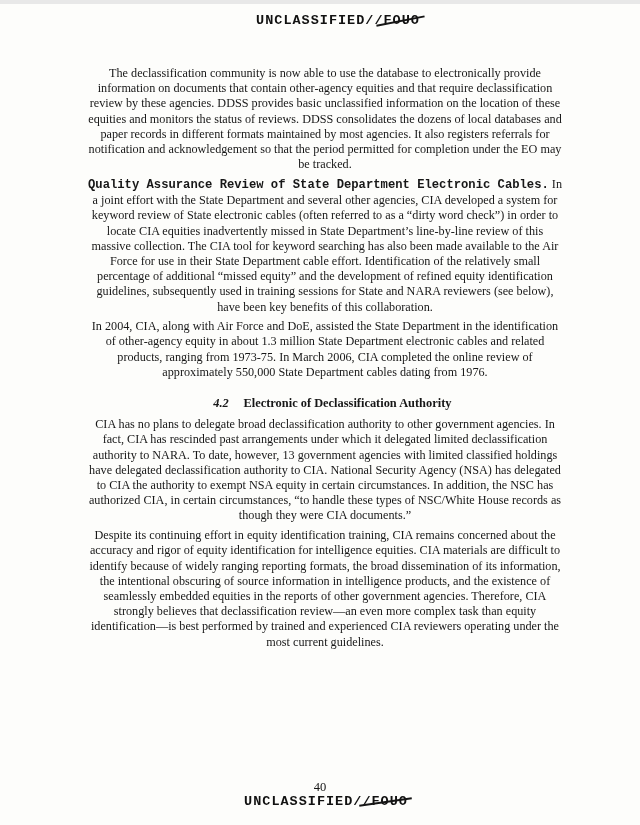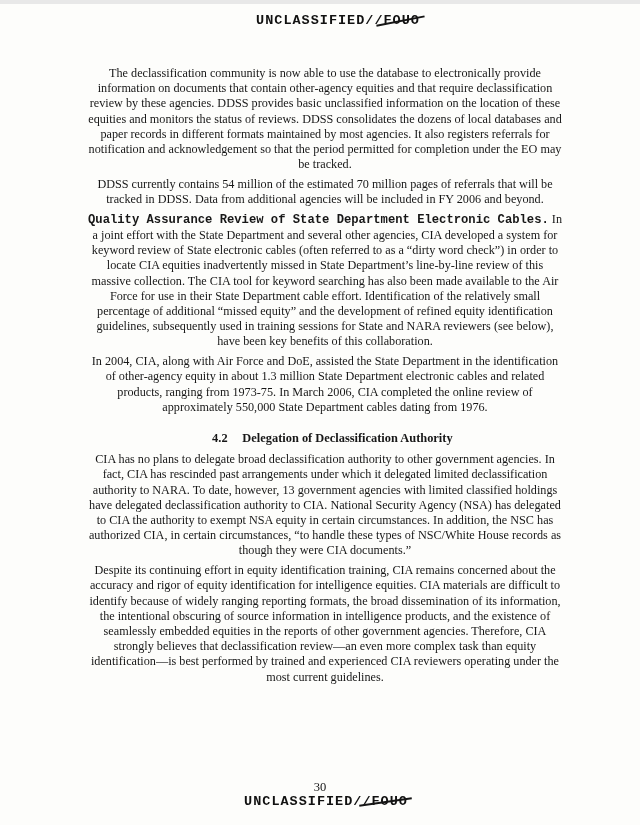--- a/index.html
+++ b/index.html
@@ -56,20 +56,21 @@
   }
   .doc-body p { margin: 0 0 4.5px 0; }
   .section-heading {
     margin: 16px 0 6px 0;
     font-weight: 700;
     font-size: 12.4px;
   }
   .section-heading .secnum {
     display: inline-block;
     width: 45px;
+    font-style: italic;
   }
   .runin { font-weight: 700; font-family: Liberation Mono, monospace; }
   .page-number {
     position: absolute;
     top: 776px;
     left: 0;
     width: 100%;
     text-align: center;
     font-size: 12.5px;
     color: #141414;
@@ -80,34 +81,33 @@
 
 <div class="page">
 
   <div class="banner banner-top">
     <span>UNCLASSIFIED//</span><span class="struck"><span>FOUO</span></span>
   </div>
 
   <div class="doc-body">
     <p>The declassification community is now able to use the database to electronically provide information on documents that contain other-agency equities and that require declassification review by these agencies.  DDSS provides basic unclassified information on the location of these equities and monitors the status of reviews.  DDSS consolidates the dozens of local databases and paper records in different formats maintained by most agencies.  It also registers referrals for notification and acknowledgement so that the period permitted for completion under the EO may be tracked.</p>
 
-    <p>DDSS currently contains 54 million of the estimated 70 million pages of referrals that will be tracked in DDSS. Data from additional agencies will be included in FY 2006 and beyond.</p>
 
     <p><span class="runin">Quality Assurance Review of State Department Electronic Cables.</span><span>  In a joint effort with the State Department and several other agencies, CIA developed a system for keyword review of State electronic cables (often referred to as a “dirty word check”) in order to locate CIA equities inadvertently missed in State Department’s line-by-line review of this massive collection.  The CIA tool for keyword searching has also been made available to the Air Force for use in their State Department cable effort.  Identification of the relatively small percentage of additional “missed equity” and the development of refined equity identification guidelines, subsequently used in training sessions for State and NARA reviewers (see below), have been key benefits of this collaboration.</span></p>
 
     <p>In 2004, CIA, along with Air Force and DoE, assisted the State Department in the identification of other-agency equity in about 1.3 million State Department electronic cables and related products, ranging from 1973-75.  In March 2006, CIA completed the online review of approximately 550,000 State Department cables dating from 1976.</p>
 
     <div class="section-heading">
-      <span class="secnum">4.2</span><span>Delegation of Declassification Authority</span>
+      <span class="secnum">4.2</span><span>Electronic of Declassification Authority</span>
     </div>
 
     <p>CIA has no plans to delegate broad declassification authority to other government agencies.  In fact, CIA has rescinded past arrangements under which it delegated limited declassification authority to NARA.  To date, however, 13 government agencies with limited classified holdings have delegated declassification authority to CIA.  National Security Agency (NSA) has delegated to CIA the authority to exempt NSA equity in certain circumstances.  In addition, the NSC has authorized CIA, in certain circumstances, “to handle these types of NSC/White House records as though they were CIA documents.”</p>
 
     <p>Despite its continuing effort in equity identification training, CIA remains concerned about the accuracy and rigor of equity identification for intelligence equities.  CIA materials are difficult to identify because of widely ranging reporting formats, the broad dissemination of its information, the intentional obscuring of source information in intelligence products, and the existence of seamlessly embedded equities in the reports of other government agencies.  Therefore, CIA strongly believes that declassification review—an even more complex task than equity identification—is best performed by trained and experienced CIA reviewers operating under the most current guidelines.</p>
   </div>
 
-  <div class="page-number">30</div>
+  <div class="page-number">40</div>
 
   <div class="banner banner-bottom">
     <span>UNCLASSIFIED//</span><span class="struck struck-bottom"><span>FOUO</span></span>
   </div>
 
 </div>
 
 </body></html>

